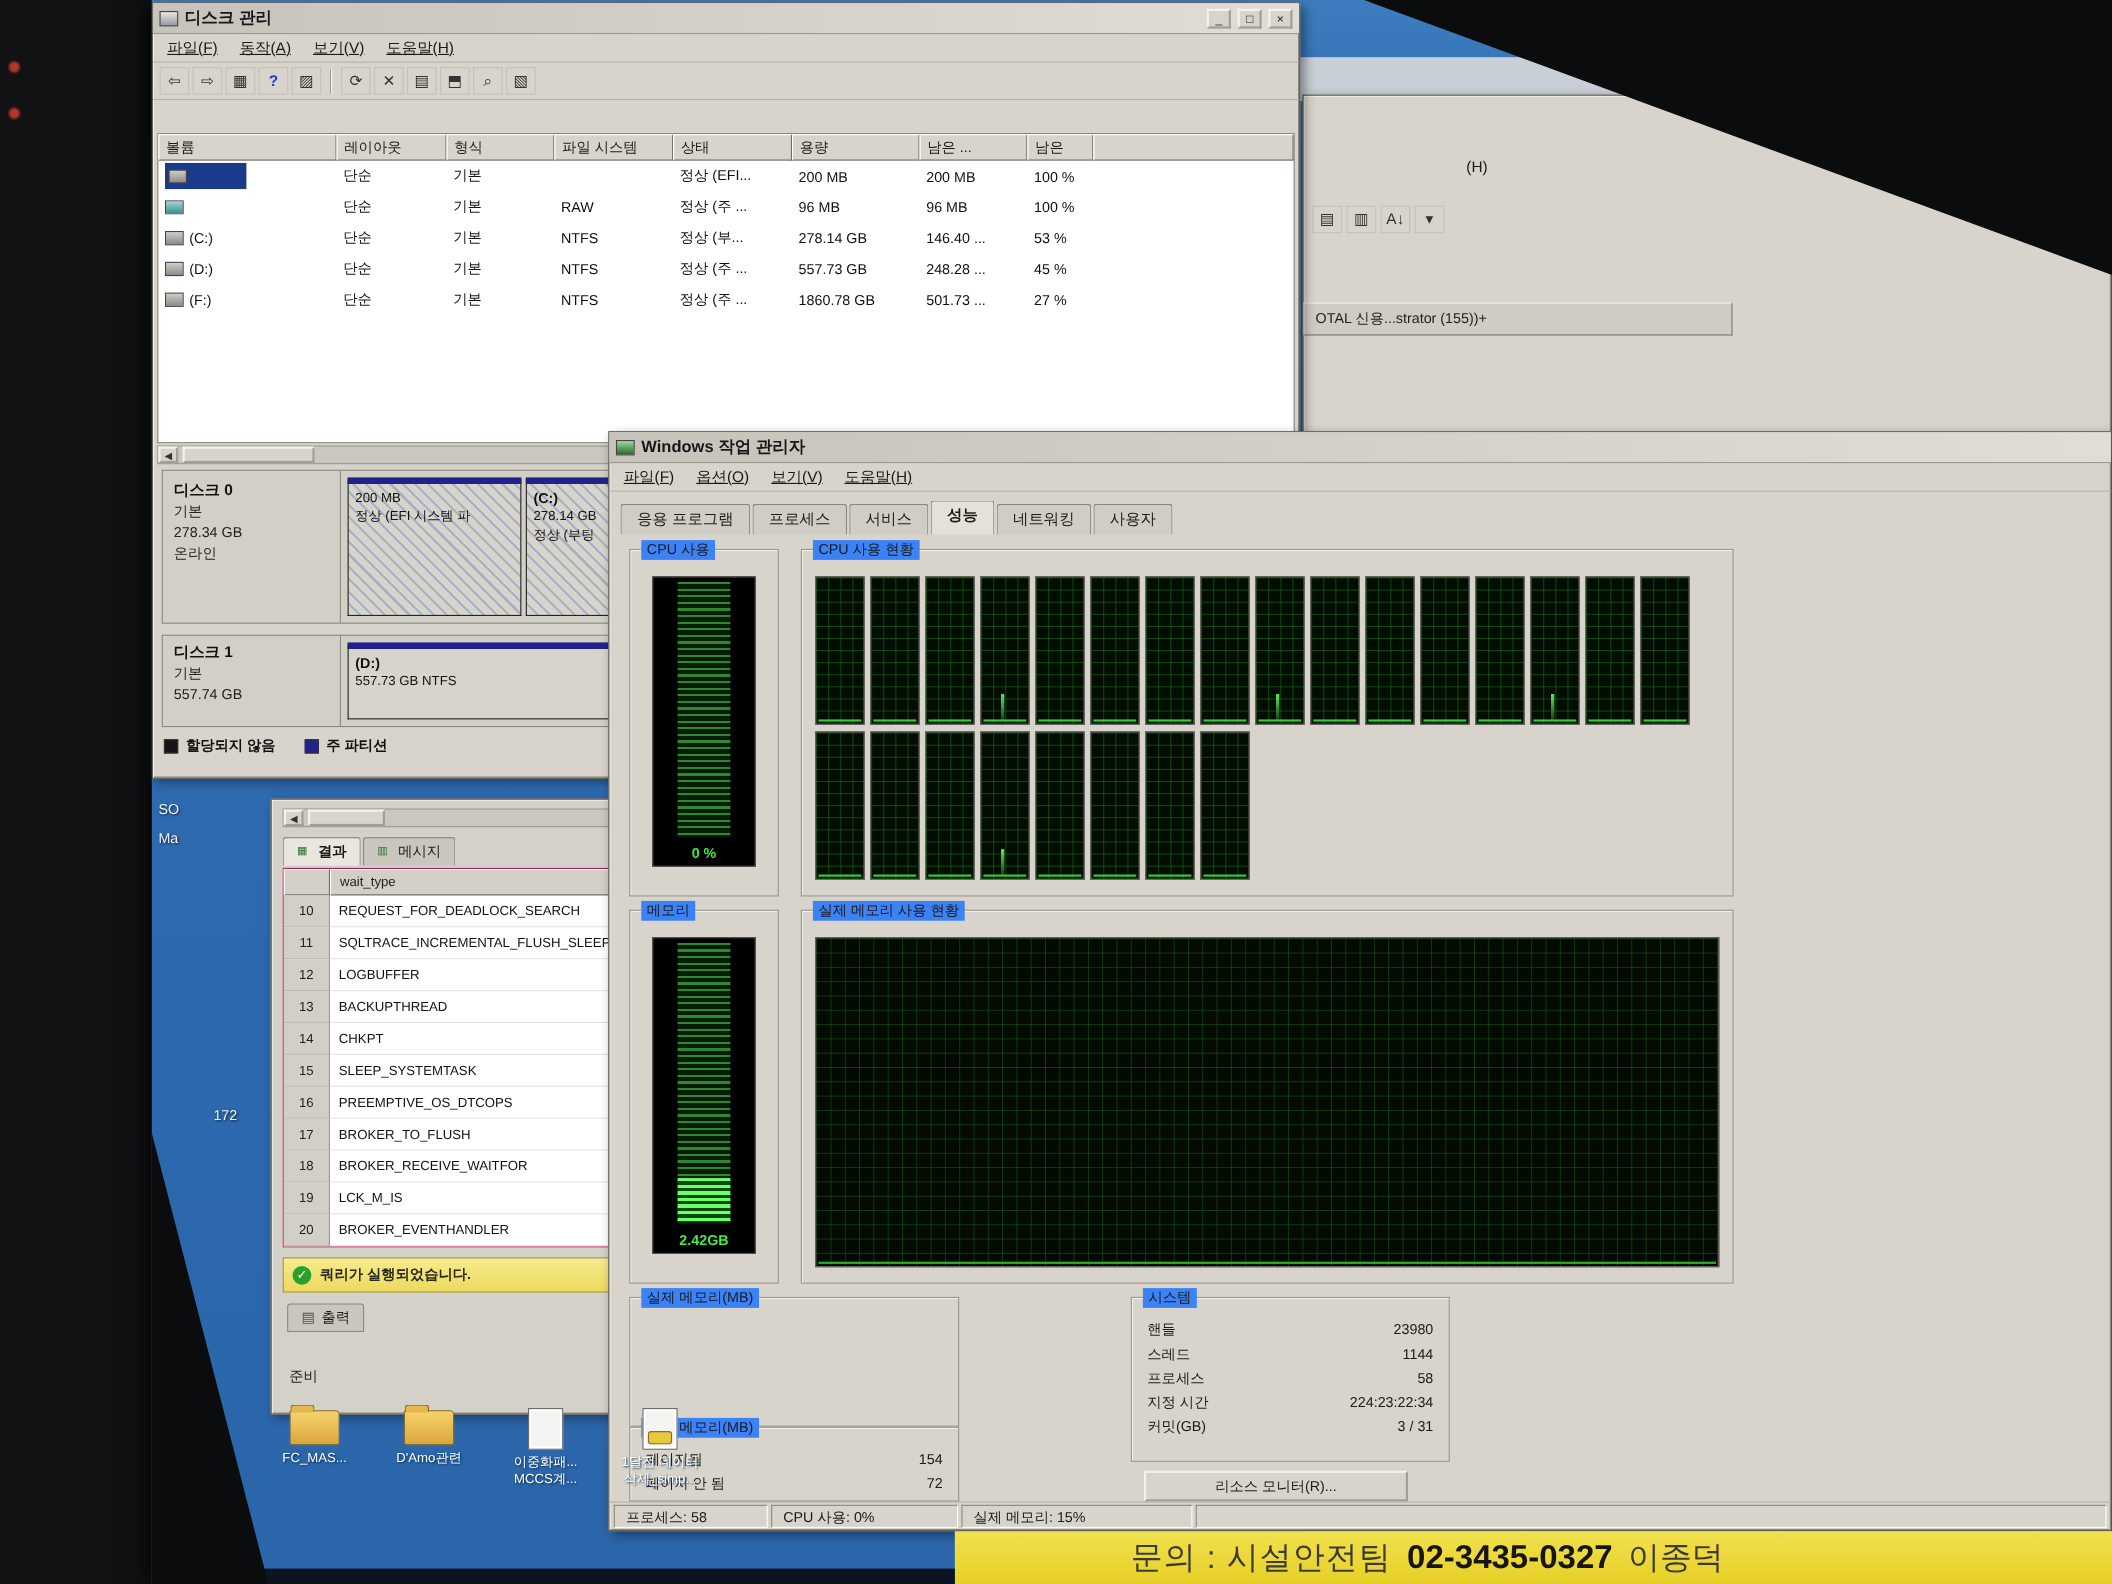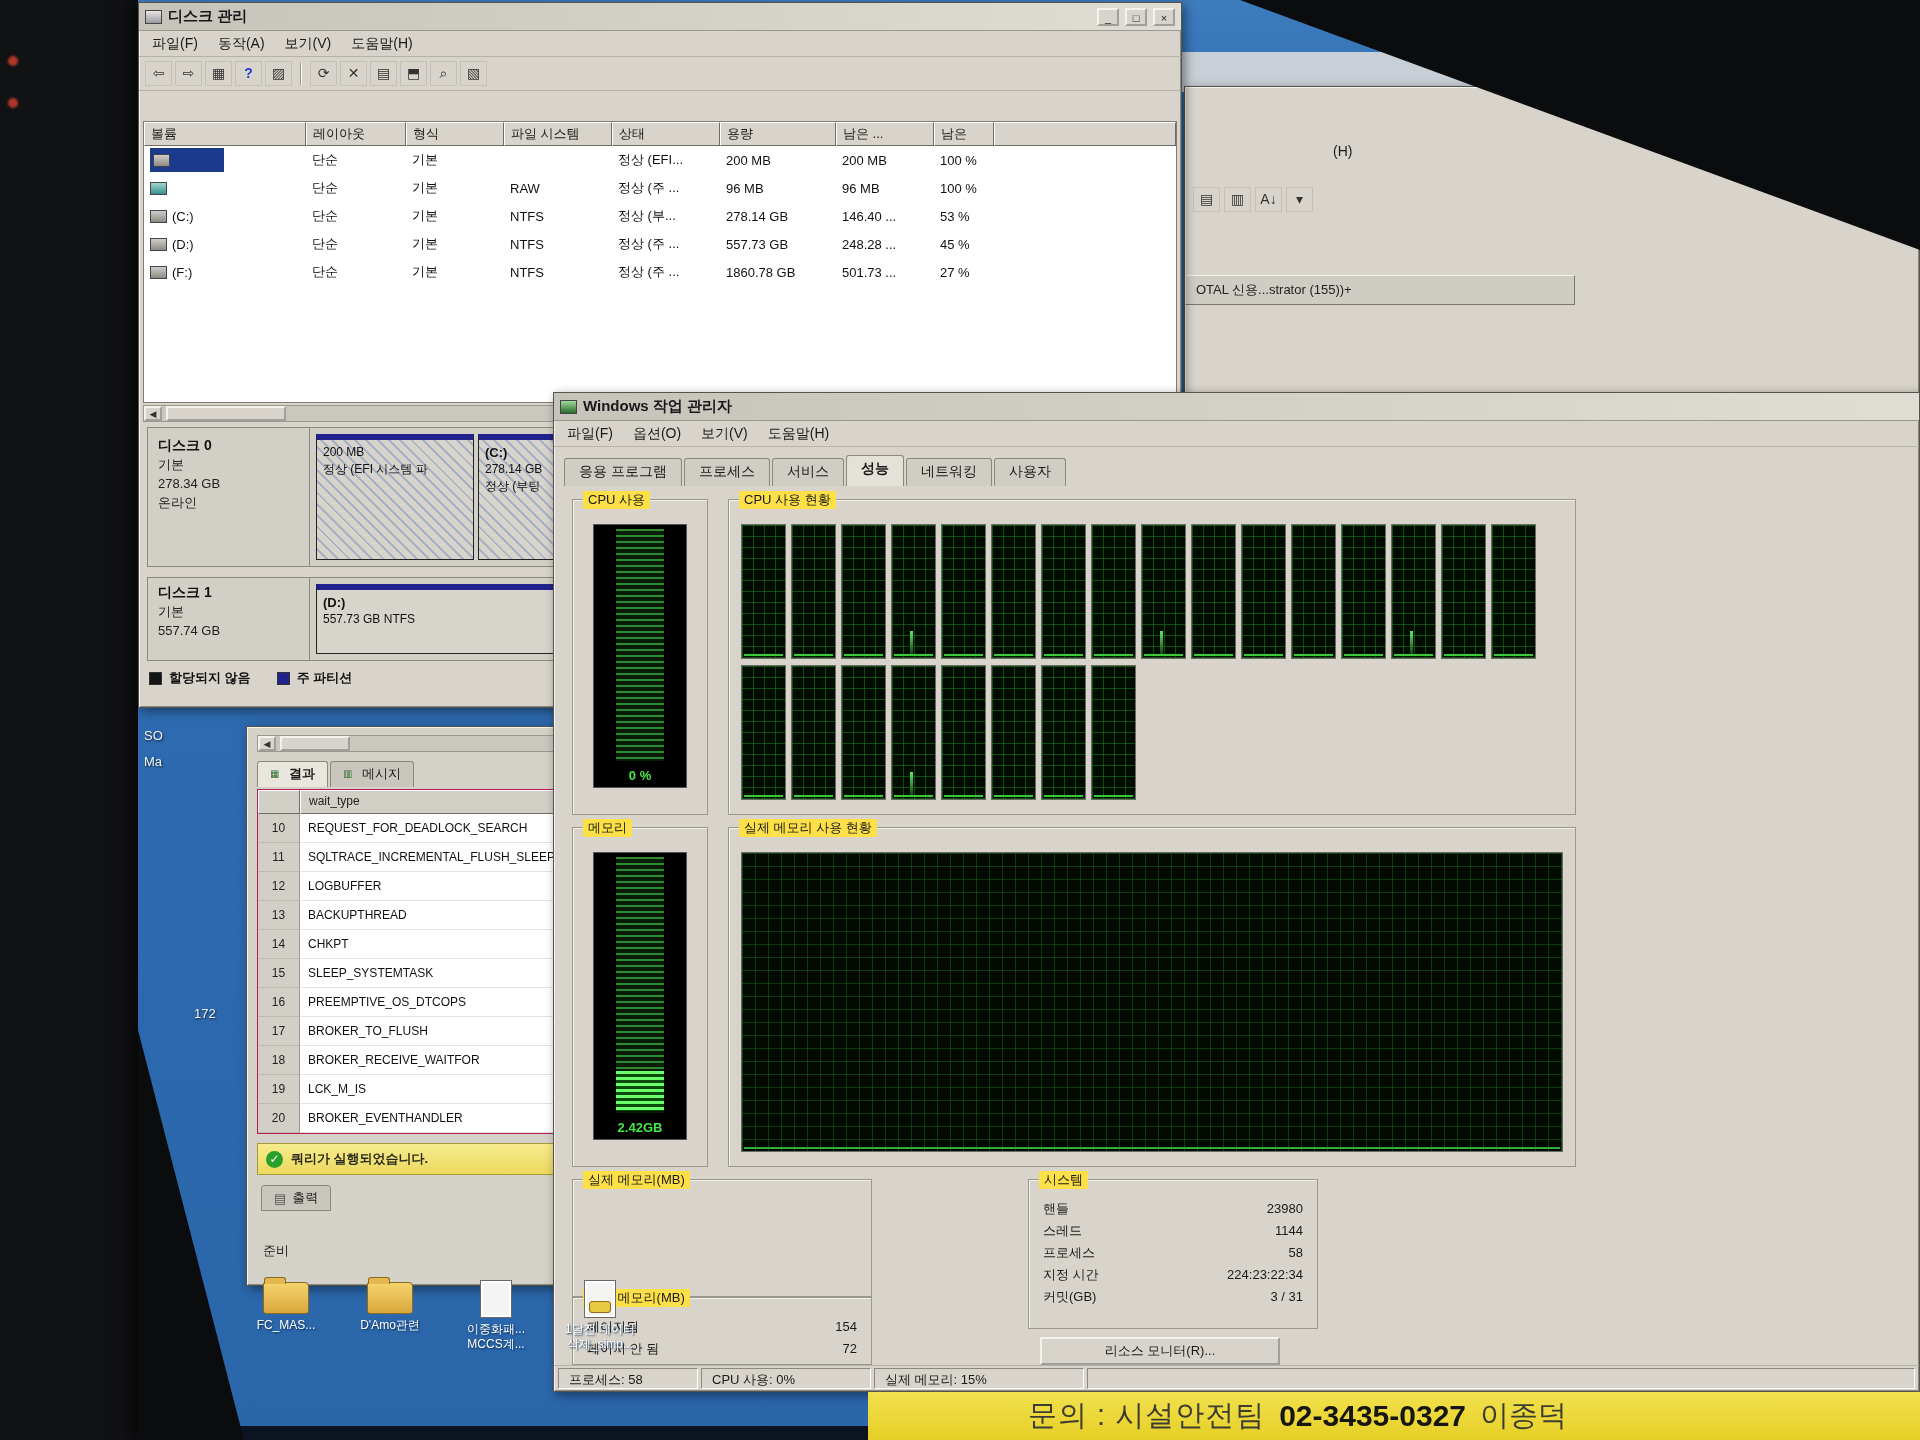--- a/index.html
+++ b/index.html
@@ -27,21 +27,21 @@
   
   .win { position:absolute; background:#d8d4cb; border:1px solid #55544f;
     box-shadow:inset 1px 1px 0 #f4f2ec, inset -1px -1px 0 #8a887f, 3px 3px 10px rgba(0,0,0,.45); }
   .titlebar { height:28px; display:flex; align-items:center; gap:6px; padding:0 6px;
     background:linear-gradient(90deg,#c6c3ba,#e0ddd4); border-bottom:1px solid #9b998f; }
   .titlebar .ttl { font-size:15px; font-weight:bold; color:#17171a; white-space:nowrap; }
   .win-btn { width:22px; height:18px; font-size:11px; line-height:16px; text-align:center;
     background:#d8d4cb; border:2px outset #f4f2ec; color:#222; }
   .menubar { height:26px; display:flex; align-items:center; gap:2px; padding:0 4px;
     border-bottom:1px solid #b5b2a9; }
-  .menu-item { font-size:14px; color:#1a1a1a; padding:2px 9px; }
+  .menu-item { font-size:14px; color:#1a1a1a; padding:2px 9px;text-decoration:underline; }
   .toolbar { display:flex; align-items:center; gap:3px; padding:4px 6px;
     border-bottom:1px solid #b5b2a9; }
   .tb-btn { width:27px; height:25px; font-size:14px; line-height:23px; text-align:center;
     color:#333; background:#d8d4cb; border:1px solid #c4c1b8; }
   .tb-sep { width:2px; height:22px; border-left:1px solid #9a988e; border-right:1px solid #fff; margin:0 5px; }
   .icon-chip { width:17px; height:14px; background:linear-gradient(#e8e6df,#9a98a6);
     border:1px solid #444; }
 
   
   #diskmgmt { left:0; top:2px; width:1044px; height:706px; z-index:3; }
@@ -121,21 +121,21 @@
     font-size:13px; color:#1a1a1a; padding:3px 12px; }
   #sqlwin .ready { position:absolute; left:16px; top:515px; font-size:13px; color:#222; }
 
   
   #taskmgr { left:415px; top:392px; width:1367px; height:1000px; z-index:5; }
   .tm-tabs { position:absolute; left:10px; top:62px; display:flex; align-items:flex-end; }
   .ttab { font-size:14px; color:#1a1a1a; padding:4px 14px 5px; background:#d0cdc4;
     border:1px solid #8a887f; border-bottom:none; border-radius:3px 3px 0 0; margin-right:2px; }
   .ttab.active { background:#e4e1d8; font-weight:bold; padding-bottom:8px; }
   .group { position:absolute; border:1px solid #9a988e; box-shadow:inset 1px 1px 0 #f2f0ea; }
-  .group > .glabel { position:absolute; top:-9px; left:10px; background:#fde047;
+  .group > .glabel { position:absolute; top:-9px; left:10px; background:#3b82f6;
     padding:0 5px; font-size:13px; color:#1a1a1a; }
   .gauge { position:absolute; left:20px; right:20px; top:24px; bottom:26px;
     background:#000; border:1px solid #555; }
   .led { position:absolute; left:50%; transform:translateX(-50%); width:48px; top:4px; bottom:26px;
     background:repeating-linear-gradient(180deg, rgba(70,200,70,.8) 0 2px, rgba(6,34,6,1) 2px 6px);
     opacity:.85; }
   .led-hot { position:absolute; left:50%; transform:translateX(-50%); width:48px; bottom:28px; height:40px;
     background:repeating-linear-gradient(180deg,#6cff6c 0 3px,#0c4a0c 3px 6px); }
   .gval { position:absolute; bottom:4px; width:100%; text-align:center;
     color:#46e846; font-size:13px; font-weight:bold; }

